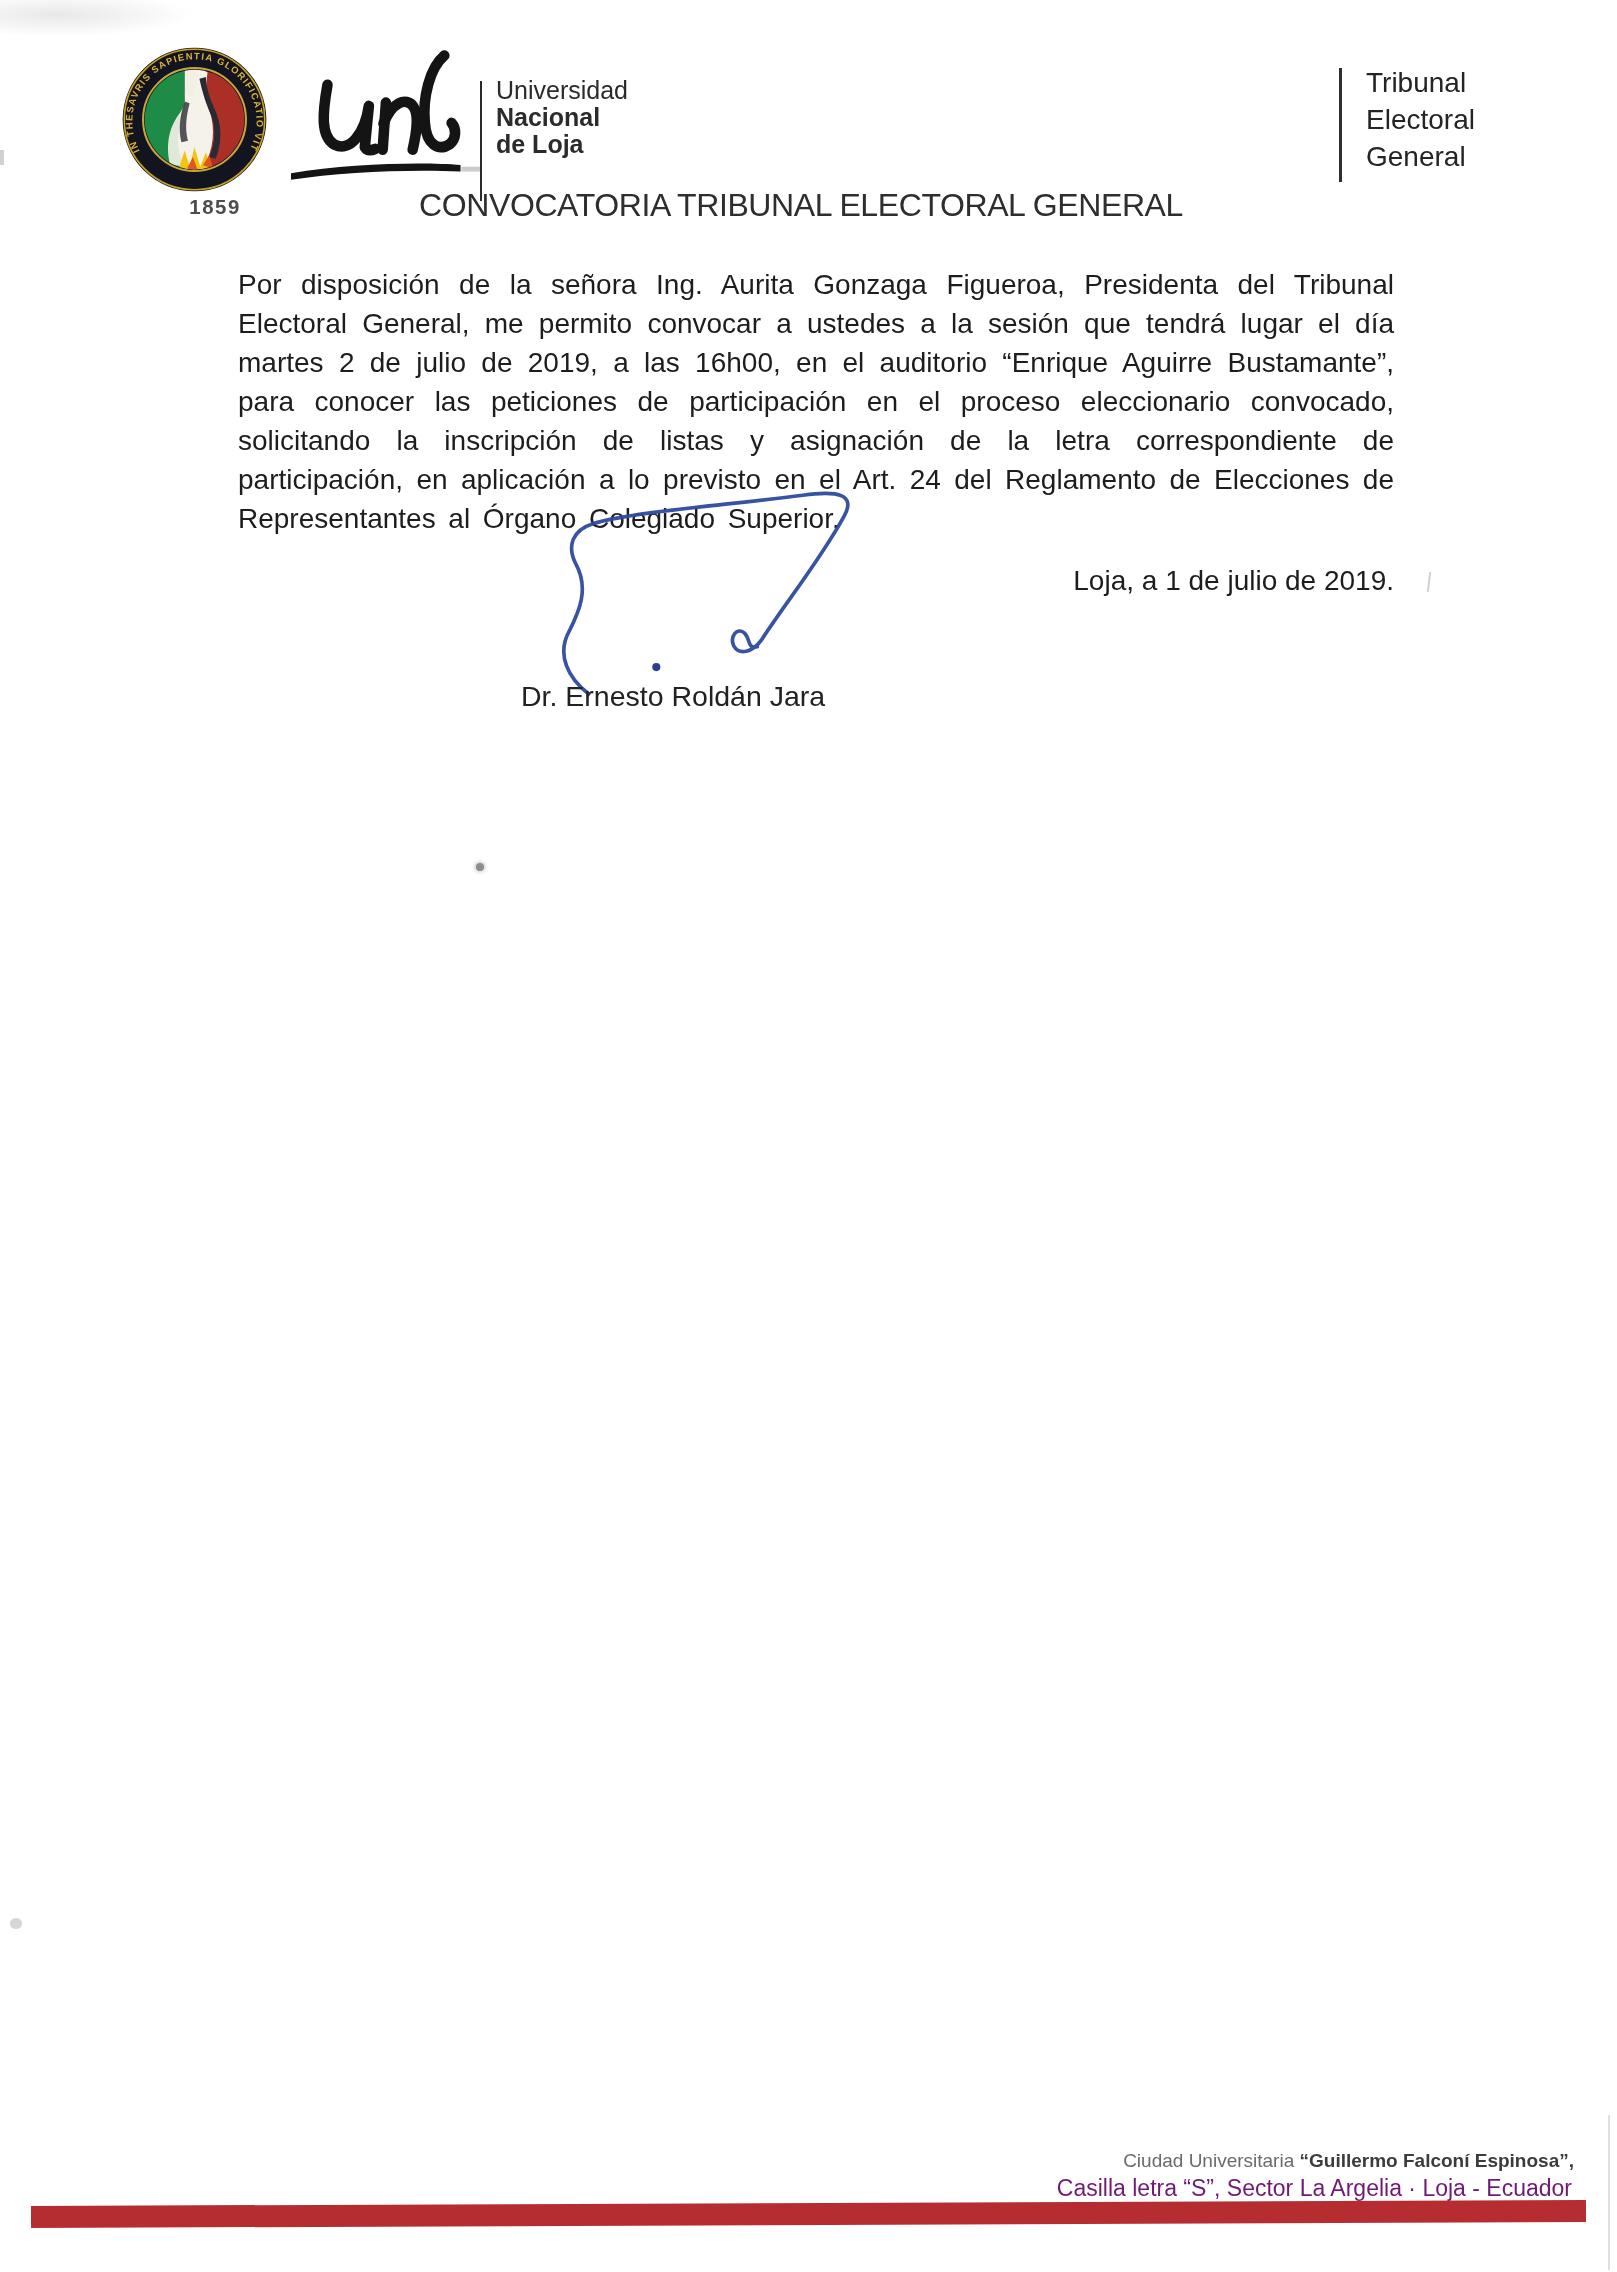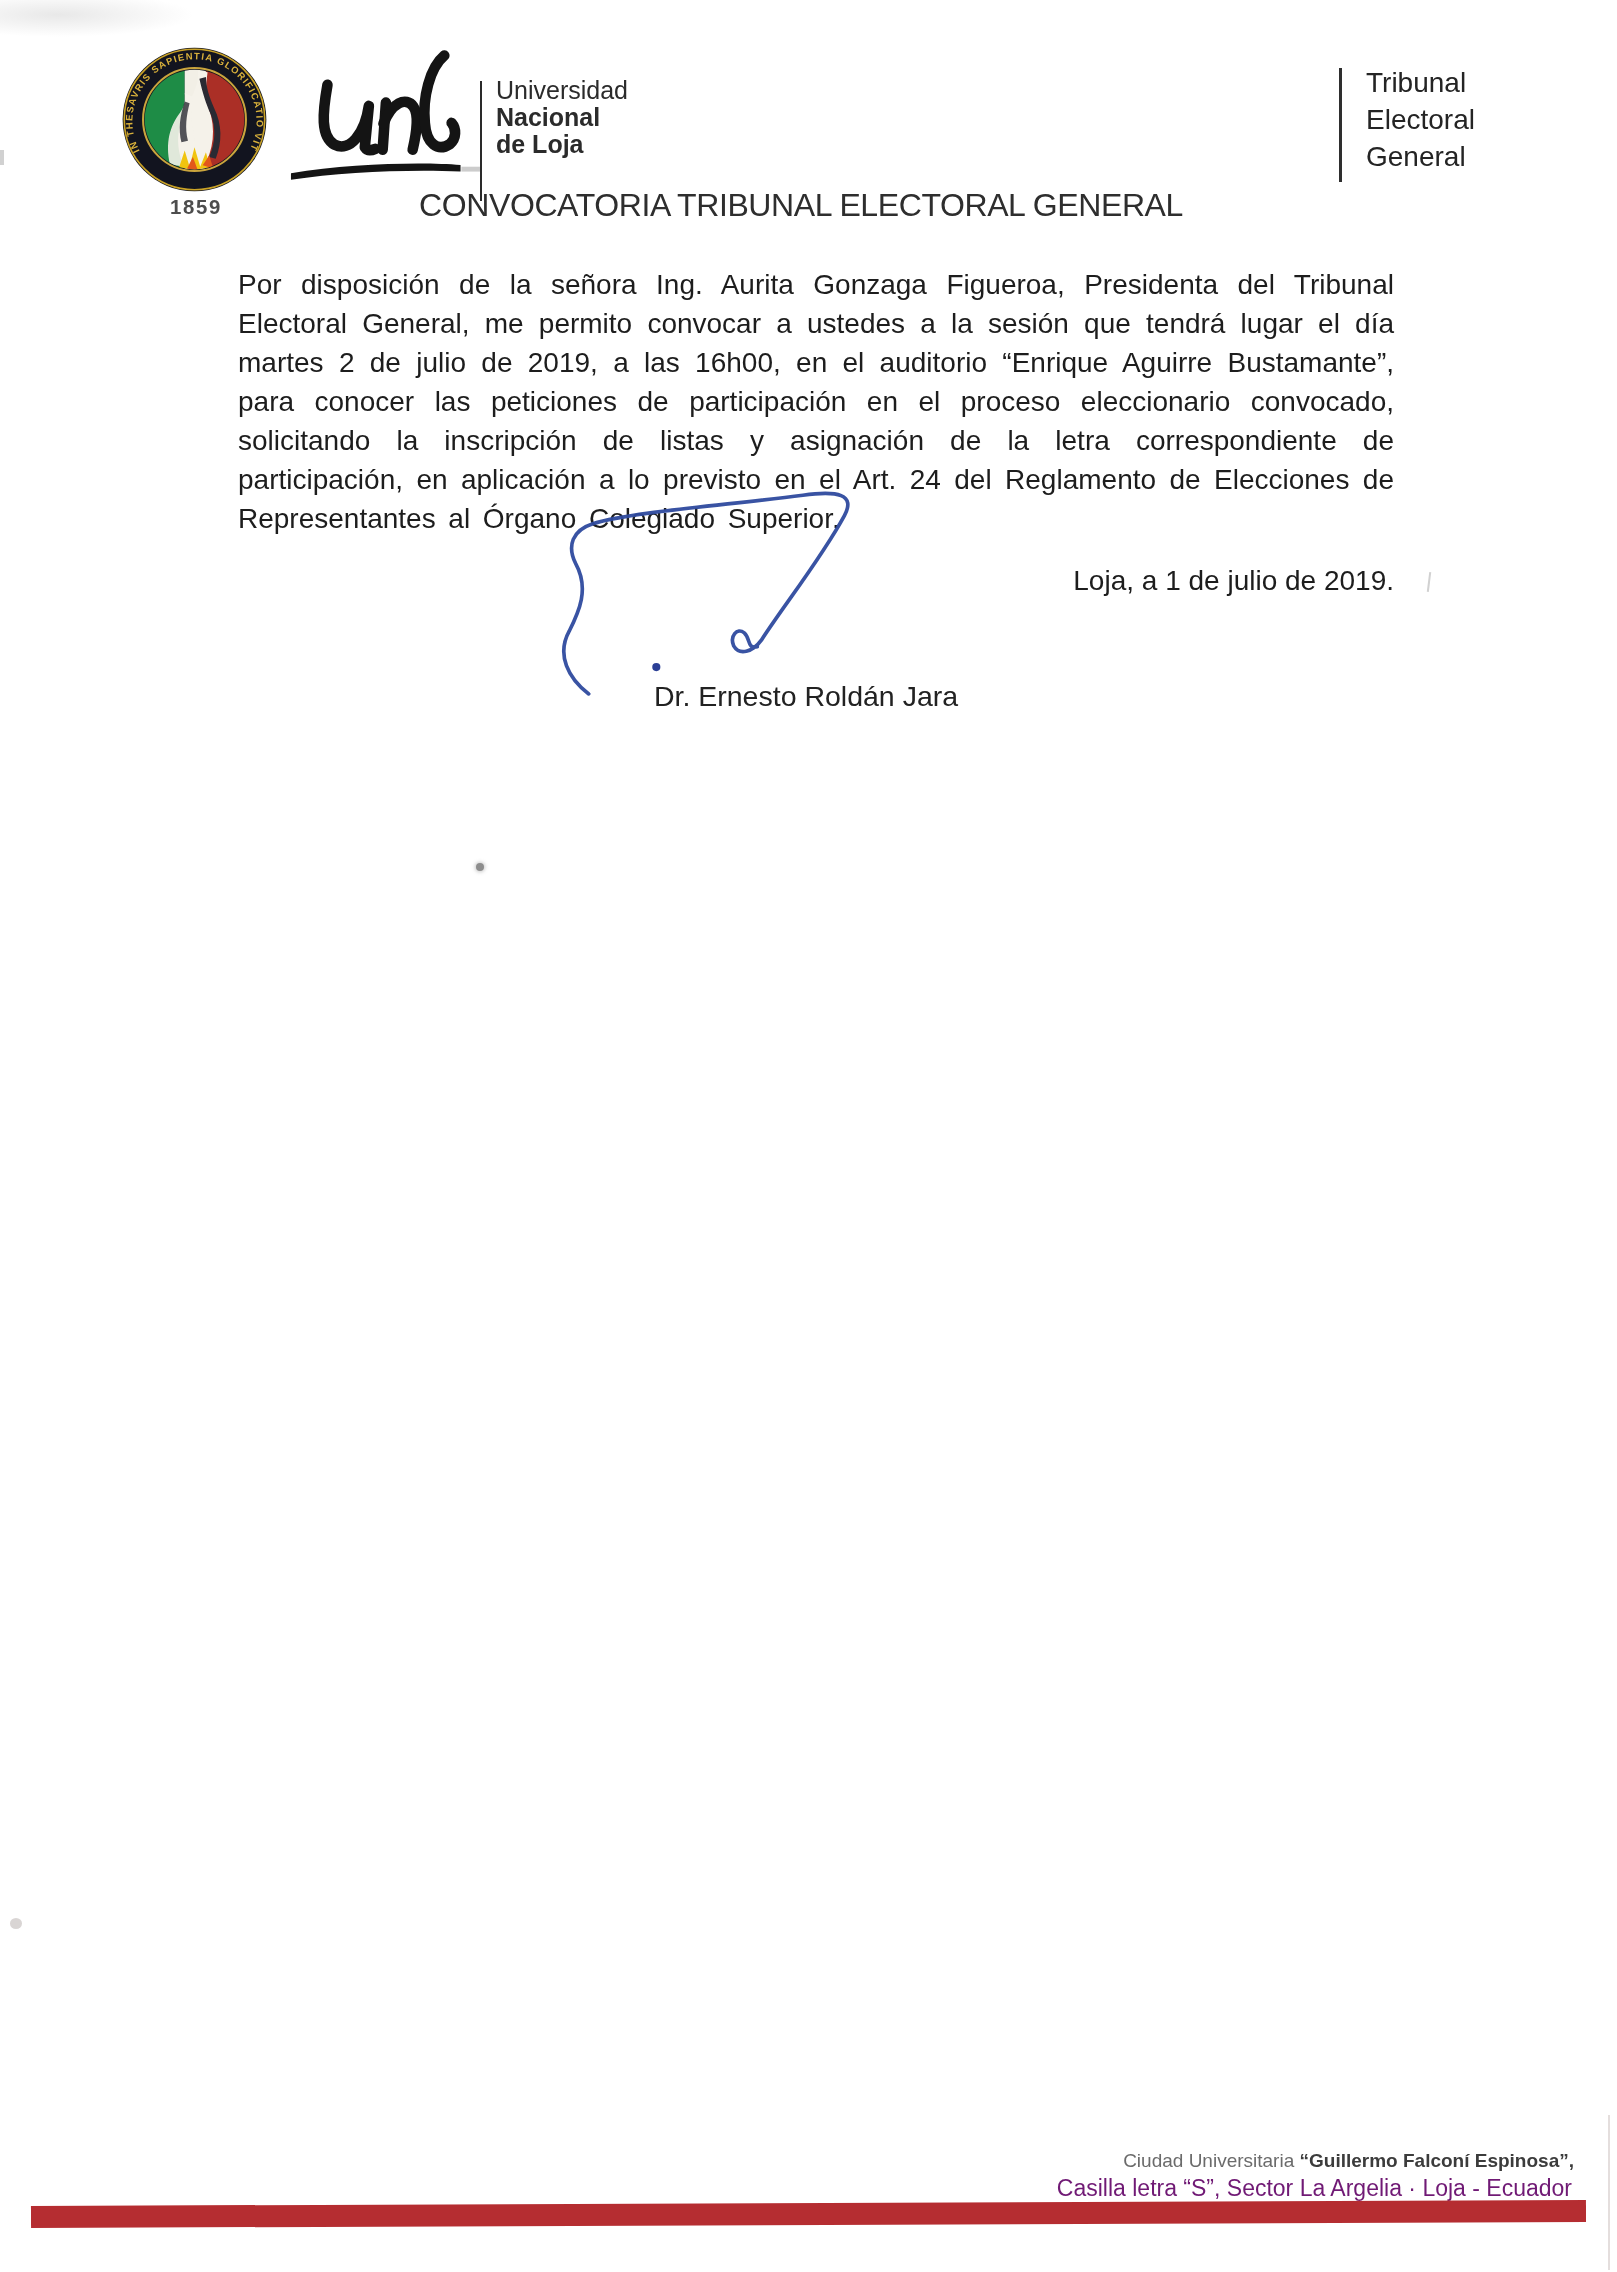--- a/index.html
+++ b/index.html
@@ -9,21 +9,21 @@
     background:#ffffff;
     overflow:hidden;
     font-family:"Liberation Sans", sans-serif;
     color:#1e1e1e;
   }
   .abs{position:absolute;}
 
   
   .seal-year{
     left:151px;top:196px;width:90px;
-    text-align:center;font-size:20.4px;font-weight:700;
+    text-align:right;font-size:20.4px;font-weight:700;
     letter-spacing:1.6px;color:#4d4d4d;
   }
   .divider-left{
     left:480px;top:81px;width:2.4px;height:120px;background:#2a2a2a;
   }
   .brand{
     left:496px;top:77px;line-height:27px;font-size:25px;color:#2b2b2b;
   }
   .brand .b1{font-weight:400;}
   .brand .b2{font-weight:700;}
@@ -47,21 +47,21 @@
     text-align:justify;color:#1d1d1d;
     word-spacing:4.9px;
   }
 
   .dateline{
     left:240px;top:565px;width:1154px;
     text-align:right;font-size:28px;color:#1d1d1d;
   }
 
   .signer{
-    left:521px;top:678px;width:570px;text-align:center;
+    left:521px;top:678px;width:570px;text-align:left;
     font-size:28.5px;color:#222;line-height:36px;
   }
   .signer .role{letter-spacing:0.4px;}
 
   
   .footer-line1{
     right:44px;top:2150px;font-size:19px;color:#6b6b6b;white-space:nowrap;
   }
   .footer-line1 .bold{font-weight:700;color:#3c3c3c;}
   .footer-line2{

